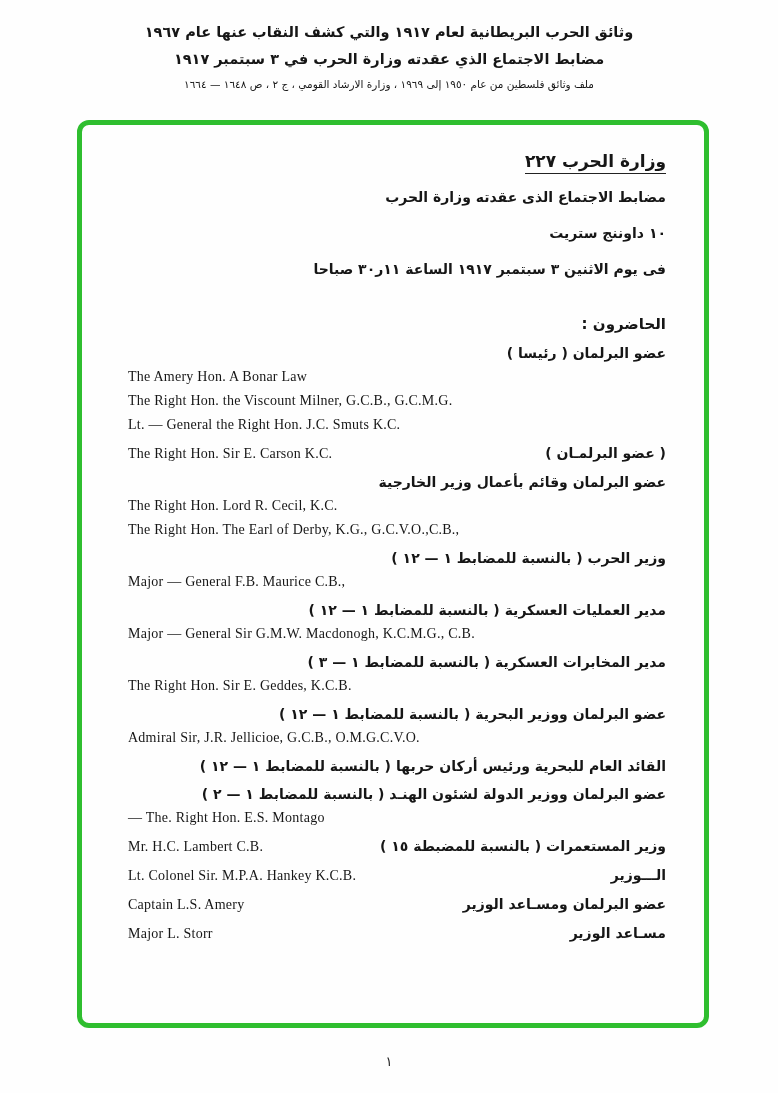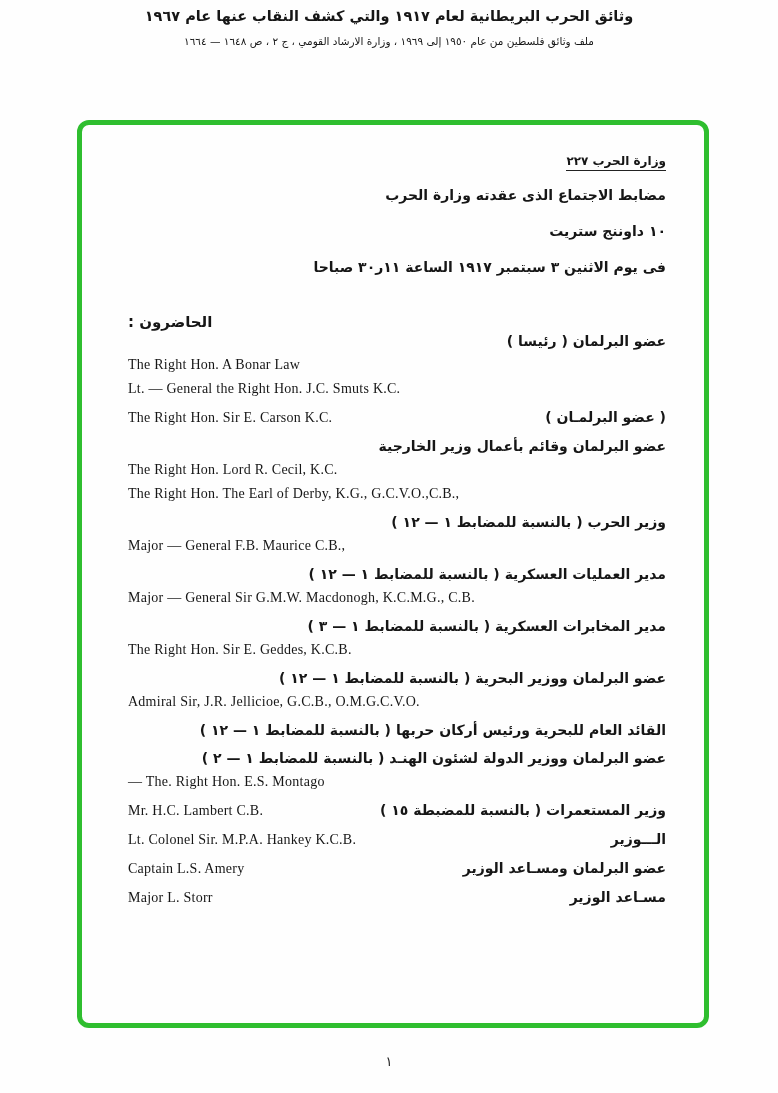--- a/index.html
+++ b/index.html
@@ -10,21 +10,21 @@
   }
   .page {
     position: relative;
     width: 778px; height: 1093px;
     background: #fefefe;
     color: #161616;
     overflow: hidden;
   }
   
   .hdr {
-    position: absolute; top: 8px; left: 50%;
+    position: absolute; top: 24px; left: 50%;
     transform: translateX(-50%);
     width: 660px;
     text-align: center;
     direction: rtl;
     font-family: "DejaVu Sans", sans-serif;
   }
   .hdr-l1, .hdr-l2 { font-size: 14.5px; font-weight: 700; margin-bottom: 11px; letter-spacing: .2px; }
   .hdr-l3 { font-size: 10.5px; font-weight: 400; letter-spacing: .1px; }
 
   
@@ -47,27 +47,27 @@
     unicode-bidi: embed;
   }
   .en-text {
     font-family: "Liberation Serif", serif;
     font-size: 14px;
     letter-spacing: .25px;
     white-space: nowrap;
   }
 
   .doc-title { text-align: right; margin-bottom: 15px; }
-  .doc-title .ar-text { font-size: 12px; }
+  .doc-title .ar-text { font-size: 17px; }
   .underline { border-bottom: 1.6px solid #222; padding-bottom: 2px; }
 
   .doc-line { text-align: right; margin-bottom: 14px; line-height: 21px; }
   .datetime-line { margin-bottom: 35px; }
 
-  .attendees-heading { }
+  .attendees-heading { text-align: right; margin-bottom: 10px; }
   .attendees-heading .ar-text { font-size: 15px; }
 
   .row {
     display: flex;
     justify-content: space-between;
     align-items: baseline;
     line-height: 20px;
     margin-bottom: 4px;
   }
   .row.ar-only { justify-content: flex-end; }
@@ -84,20 +84,21 @@
     color: #222;
   }
 </style>
 </head>
 <body>
 
 <div class="page">
 
   <div class="hdr">
     <div class="hdr-l1">وثائق الحرب البريطانية لعام ١٩١٧ والتي كشف النقاب عنها عام ١٩٦٧</div>
+    <div class="hdr-l2">مضابط الاجتماع الذي عقدته وزارة الحرب في ٣ سبتمبر ١٩١٧</div>
     <div class="hdr-l3">ملف وثائق فلسطين من عام ١٩٥٠ إلى ١٩٦٩ ، وزارة الارشاد القومي ، ج ٢ ، ص ١٦٤٨ — ١٦٦٤</div>
   </div>
 
   <div class="frame">
 
     <div class="doc-title">
       <span class="ar-text underline" dir="rtl">وزارة الحرب ٢٢٧</span>
     </div>
     <div class="doc-line">
       <span class="ar-text" dir="rtl">مضابط الاجتماع الذى عقدته وزارة الحرب</span>
@@ -110,21 +111,24 @@
     </div>
 
     <div class="attendees-heading">
       <span class="ar-text" dir="rtl">الحاضرون :</span>
     </div>
 
     <div class="row ar-only">
       <span class="ar-text" dir="rtl">عضو البرلمان ( رئيسا )</span>
     </div>
     <div class="row en-only">
-      <span class="en-text">The Right Hon. A Bonar Law</span>
+      <span class="en-text">The Amery Hon. A Bonar Law</span>
+    </div>
+    <div class="row en-only">
+      <span class="en-text">The Right Hon. the Viscount Milner, G.C.B., G.C.M.G.</span>
     </div>
     <div class="row en-only">
       <span class="en-text">Lt. — General the Right Hon. J.C. Smuts K.C.</span>
     </div>
     <div class="row gap-top">
       <span class="en-text">The Right Hon. Sir E. Carson K.C.</span>
       <span class="ar-text" dir="rtl">( عضو البرلمـان )</span>
     </div>
     <div class="row ar-only gap-top">
       <span class="ar-text" dir="rtl">عضو البرلمان وقائم بأعمال وزير الخارجية</span>

